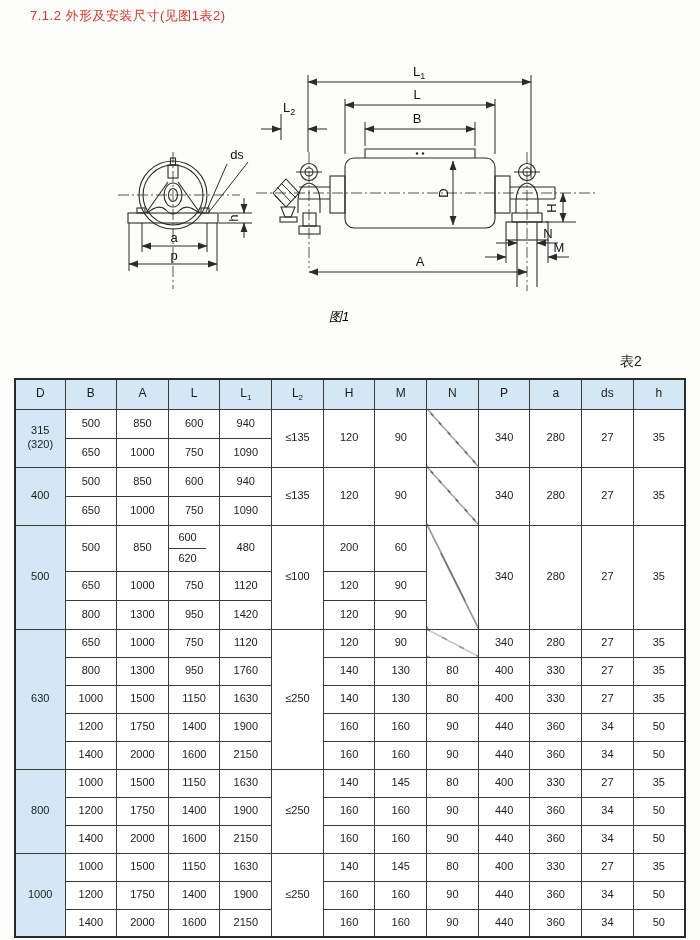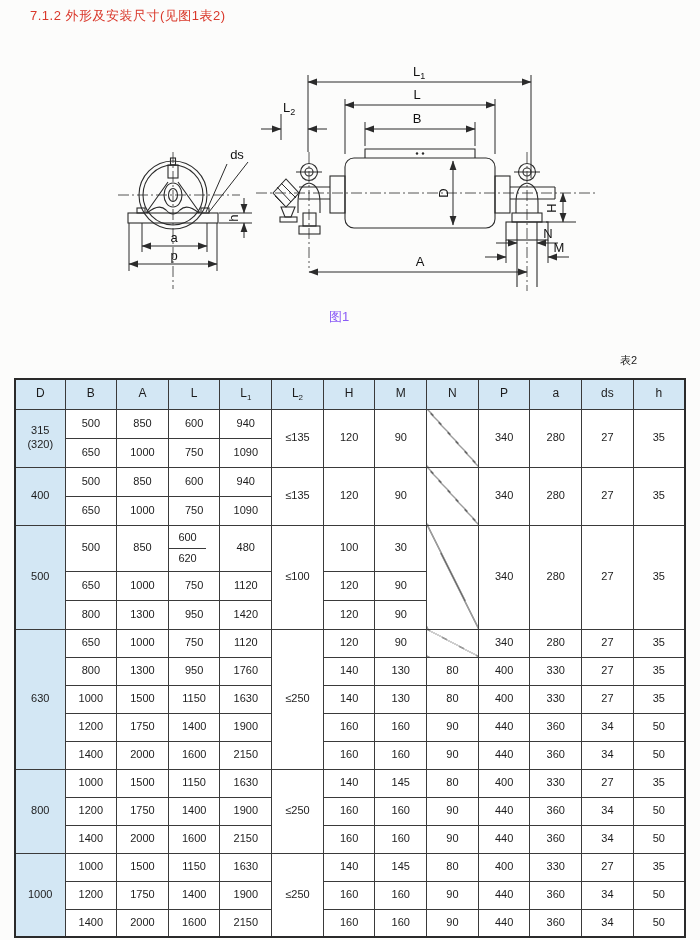--- a/index.html
+++ b/index.html
@@ -4,22 +4,22 @@
 <style>
   html,body{margin:0;padding:0;background:#ffffff;}
   .page{
     position:relative;width:700px;height:940px;background:#fcfcfb;
     font-family:"Liberation Sans",sans-serif;overflow:hidden;color:#1c1c1c;
   }
   .doc-title{
     position:absolute;left:30px;top:7px;font-size:13px;letter-spacing:.5px;
     color:#d9372a;white-space:nowrap;
   }
-  .fig-caption{position:absolute;left:329px;top:308px;font-size:13px;color:#8b5cf6;}
-  .table-caption{position:absolute;left:620px;top:353px;font-size:11px;color:#222;}
+  .fig-caption{position:absolute;left:329px;top:308px;font-size:13px;color:#000000;font-style:italic;}
+  .table-caption{position:absolute;left:620px;top:353px;font-size:14px;color:#222;}
   svg.figure{position:absolute;left:0;top:50px;width:700px;height:262px;}
   svg.figure .ln{stroke:#2b2b2b;fill:none;stroke-width:1.1;}
   svg.figure .dim{stroke:#2b2b2b;fill:none;stroke-width:1;}
   svg.figure .cl{stroke:#2b2b2b;fill:none;stroke-width:.8;stroke-dasharray:11 3 2 3;}
   svg.figure text{font-family:"Liberation Sans",sans-serif;font-size:13px;fill:#111;}
   svg.figure tspan.sub{font-size:9px;}
   table.spec{
     position:absolute;left:14px;top:378px;width:672px;background:#fff;
     border-collapse:collapse;table-layout:fixed;font-size:11px;
     border:2px solid #2a2a2a;
@@ -253,22 +253,22 @@
         <tr style="height: 46px;">
           <td rowspan="3" class="dcol">500</td>
           <td>500</td>
           <td>850</td>
           <td>
             <span class="stack-top">600</span>
             <span class="stack-bot">620</span>
           </td>
           <td>480</td>
           <td rowspan="3">≤100</td>
-          <td>100</td>
-          <td>30</td>
+          <td>200</td>
+          <td>60</td>
           <td rowspan="3" class="slash"></td>
           <td rowspan="3">340</td>
           <td rowspan="3">280</td>
           <td rowspan="3">27</td>
           <td rowspan="3">35</td>
         </tr>
         <tr style="height: 29px;">
           <td>650</td>
           <td>1000</td>
           <td>750</td>

